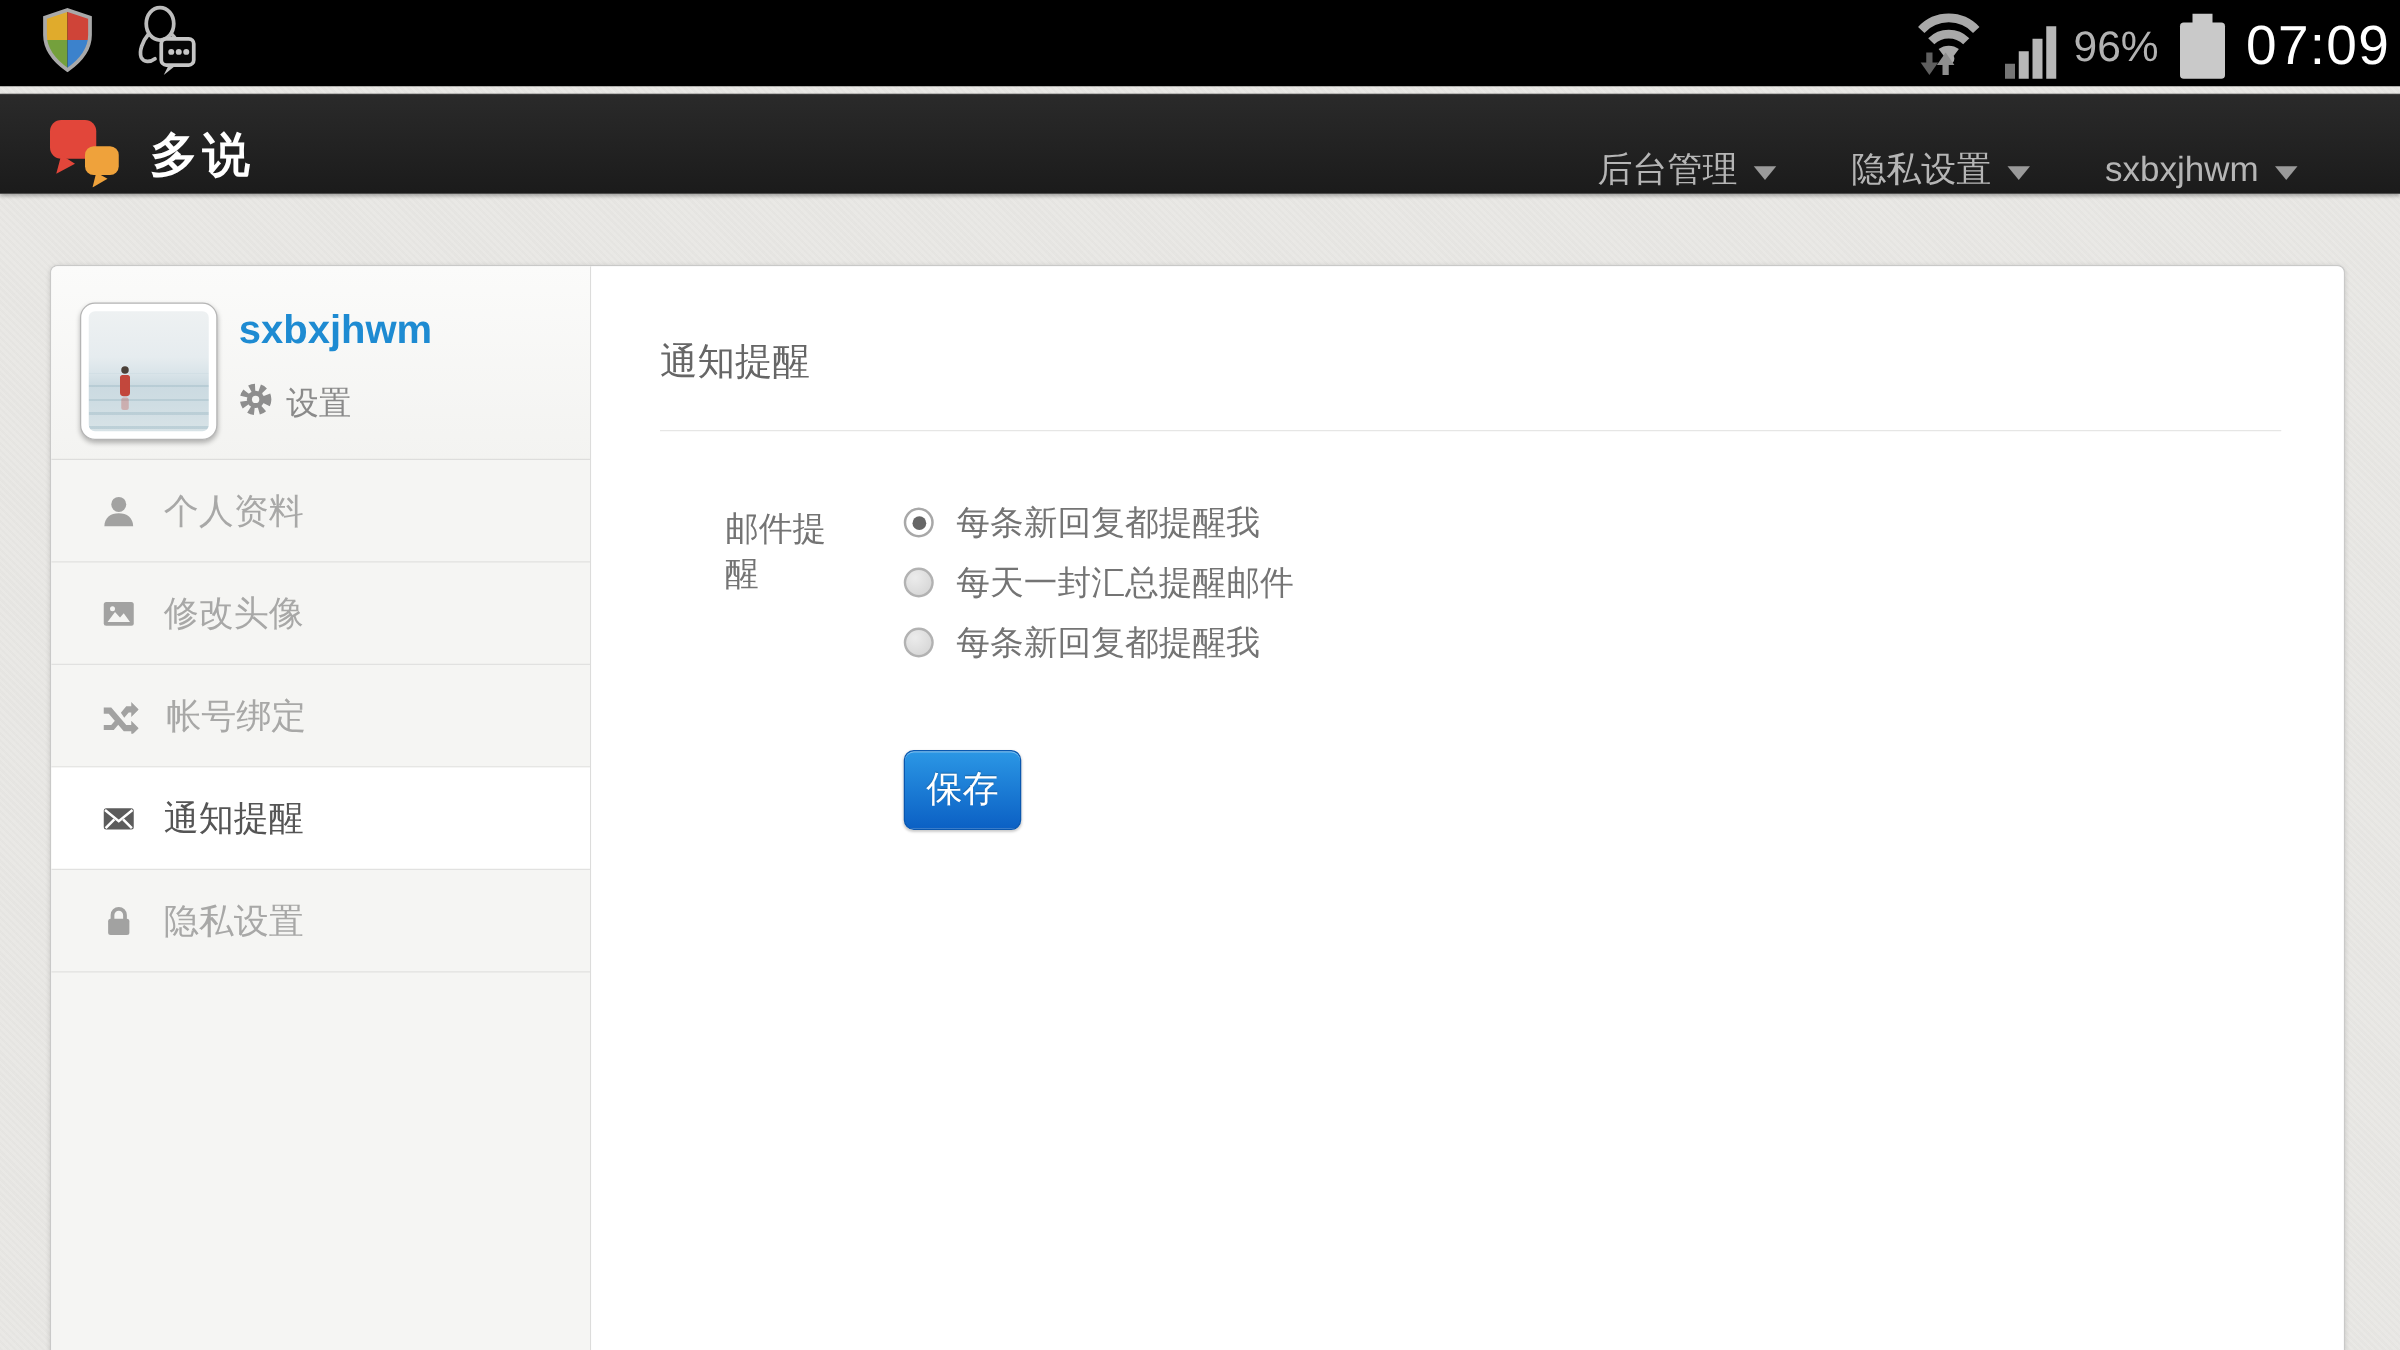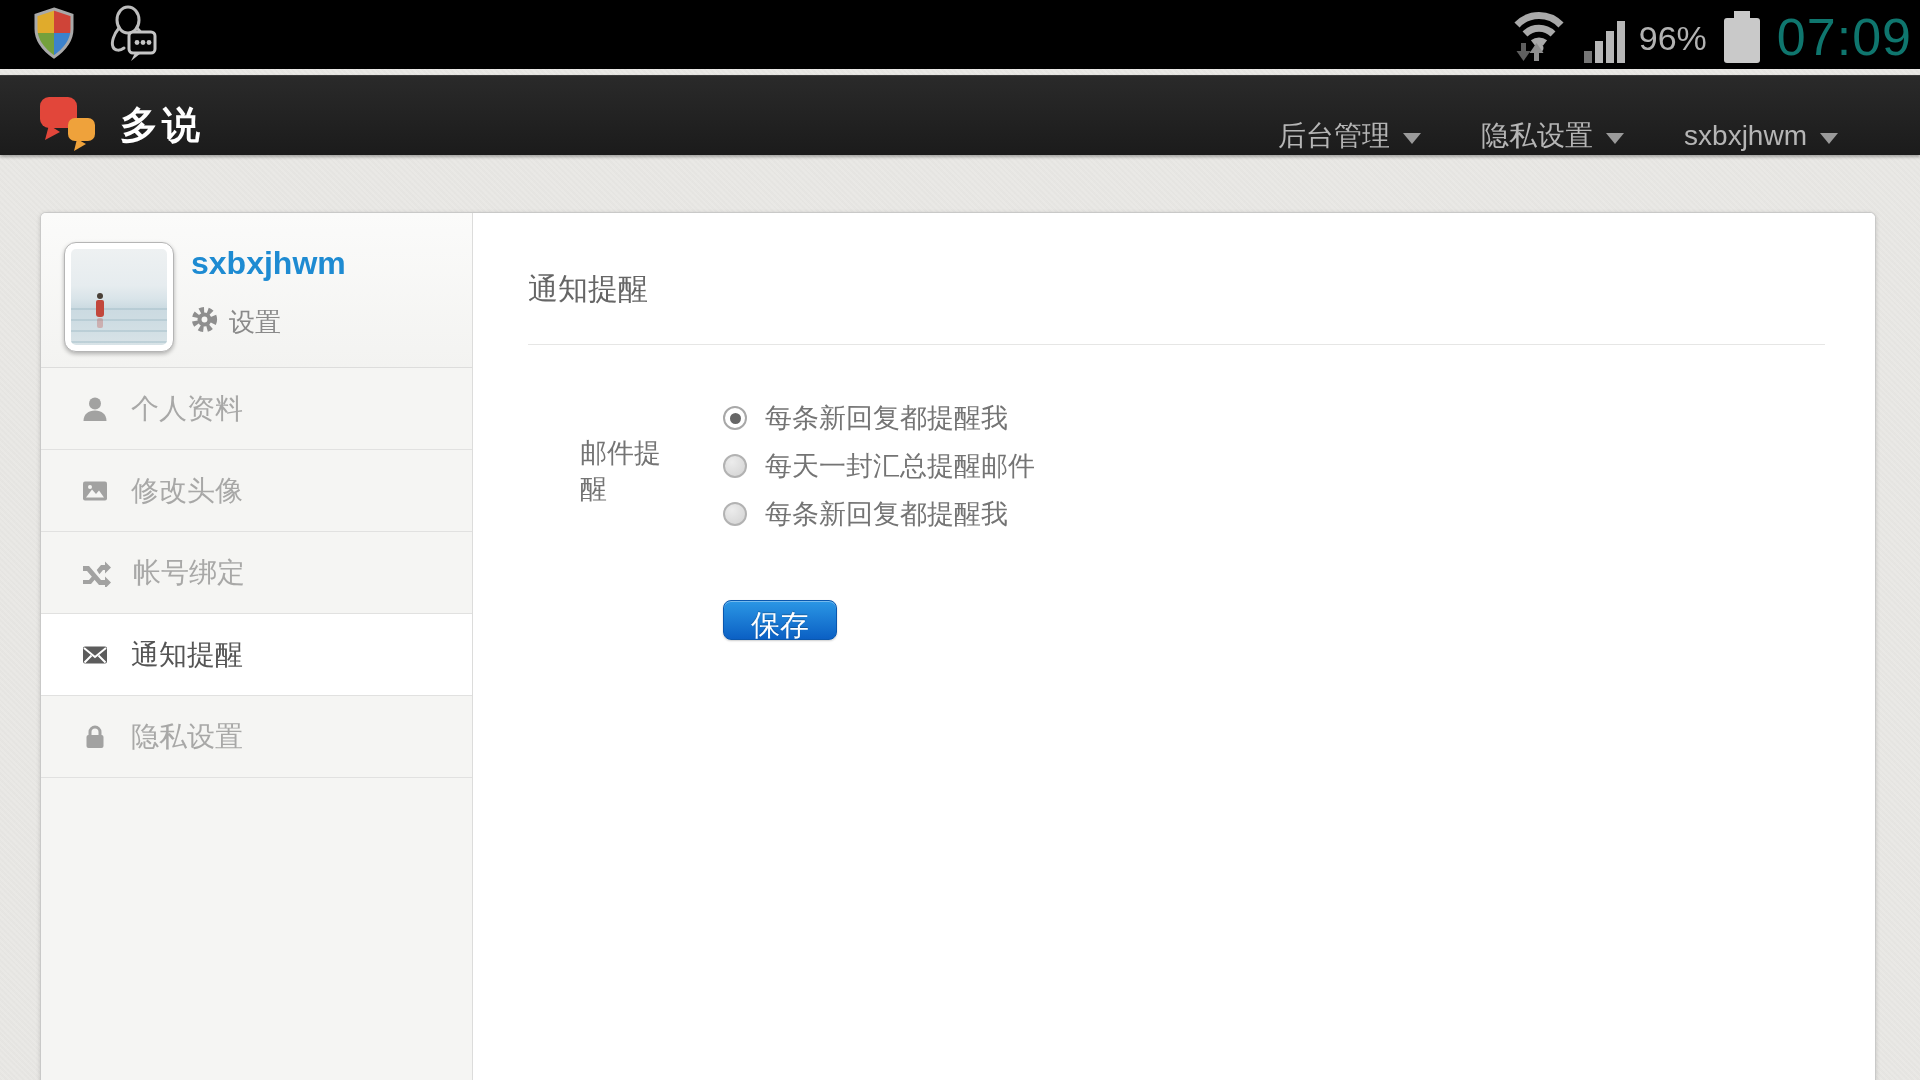--- a/index.html
+++ b/index.html
@@ -12,21 +12,21 @@
       repeating-linear-gradient(-45deg, rgba(255,255,255,0.025) 0 2px, transparent 2px 4px);
     position:relative;
   }
 
   
   .statusbar{ position:absolute; top:0; left:0; right:0; height:69px; background:#000;
     display:flex; align-items:center; justify-content:space-between; }
   .sb-left{ display:flex; align-items:center; gap:30px; margin-left:32px; }
   .sb-right{ display:flex; align-items:flex-end; gap:14px; padding-right:8px; }
   .sb-batt-pct{ font-size:34px; color:#b2b2b2; line-height:58px; }
-  .sb-time{ font-size:52px; color:#0f766e; letter-spacing:1px; line-height:60px; }
+  .sb-time{ font-size:44px; color:#ffffff; letter-spacing:1px; line-height:60px; }
   .battery{ width:42px; height:62px; position:relative; }
   .batt-cap{ position:absolute; top:6px; left:13px; width:16px; height:8px; background:#c9c9c9; }
   .batt-body{ position:absolute; top:13px; left:3px; right:3px; bottom:4px; background:#c9c9c9; border-radius:3px; }
   .bars{ display:flex; align-items:flex-end; gap:3px; height:46px; padding-bottom:4px; }
   .bars span{ width:8px; background:#b7b7b7; }
   .bars span:nth-child(1){ height:12px; background:#767676; }
   .bars span:nth-child(2){ height:22px; }
   .bars span:nth-child(3){ height:32px; }
   .bars span:nth-child(4){ height:42px; }
 
@@ -75,31 +75,31 @@
   .menu-item .ic-bg{ fill:#f5f5f3; }
   .menu-item.active{ background:#fff; color:#555; }
   .menu-item.active .ic{ fill:#5c5c5c; }
   .sidebar-filler{ flex:1 1 auto; }
 
   
   .main{ flex:1 1 auto; background:#fff; padding:56px 50px 0 55px; }
   .main-title{ font-size:30px; color:#666; font-weight:normal; }
   .main-divider{ height:1px; background:#e6e6e5; margin-top:34px; }
   .form-row{ display:flex; margin-top:56px; margin-left:52px; }
-  .form-label{ font-size:27px; color:#747474; width:103px; margin-right:40px; padding-top:4px;margin-top:30px; }
+  .form-label{ font-size:27px; color:#747474; width:103px; margin-right:40px; padding-top:4px; }
   .options{ display:flex; flex-direction:column; gap:14px; }
   .option{ display:flex; align-items:center; gap:18px; font-size:27px; color:#747474;
     height:34px; cursor:pointer; }
   .radio{ width:24px; height:24px; border-radius:50%; border:2px solid #b2b2b2;
     background:radial-gradient(circle at 35% 30%, #ececec, #d2d2d2);
     position:relative; flex:0 0 24px; }
   .option.checked .radio{ background:#fff; border-color:#a8a8a8; }
   .option.checked .radio::after{ content:""; position:absolute; left:50%; top:50%;
     width:11px; height:11px; margin:-5.5px 0 0 -5.5px; border-radius:50%; background:#666; }
-  .save-btn{ display:inline-block; margin:69px 0 0 195px; padding:0 27px; height:40px;
+  .save-btn{ display:inline-block; margin:69px 0 0 195px; padding:0 17px; height:64px;
     line-height:49px; font-size:29px; color:#fff;
     background:linear-gradient(#2b97e5,#0b60c4);
     border:1px solid #0a57ae; border-radius:8px;
     box-shadow:inset 0 1px 0 rgba(255,255,255,0.35), 0 1px 2px rgba(0,0,0,0.2);
     text-shadow:0 -1px 1px rgba(0,0,0,0.25); cursor:pointer;
     font-family:Liberation Serif, serif; }
 </style>
 </head>
 <body>
 

